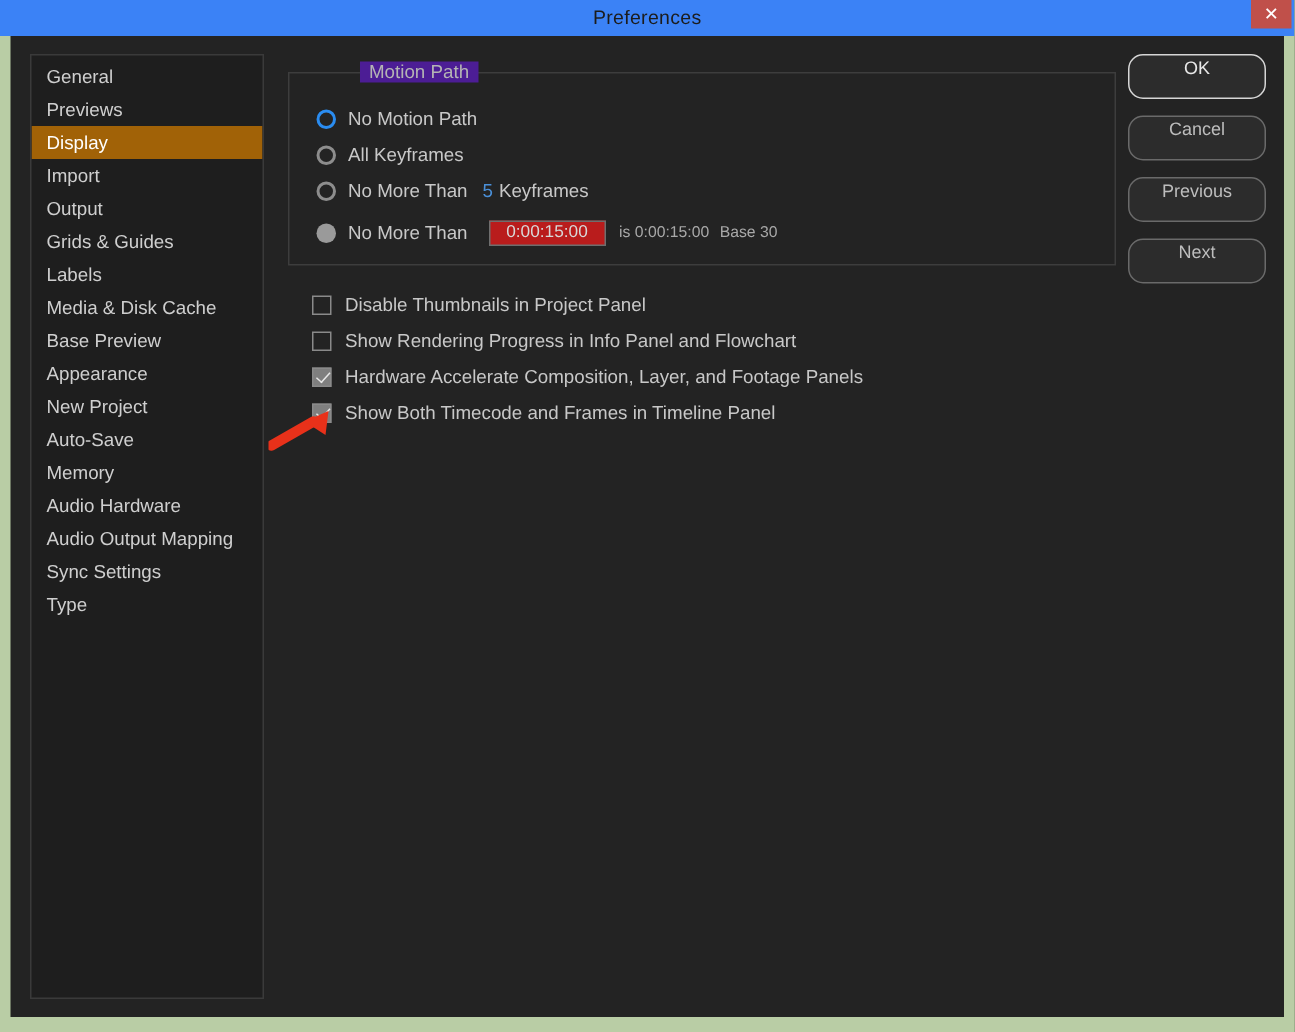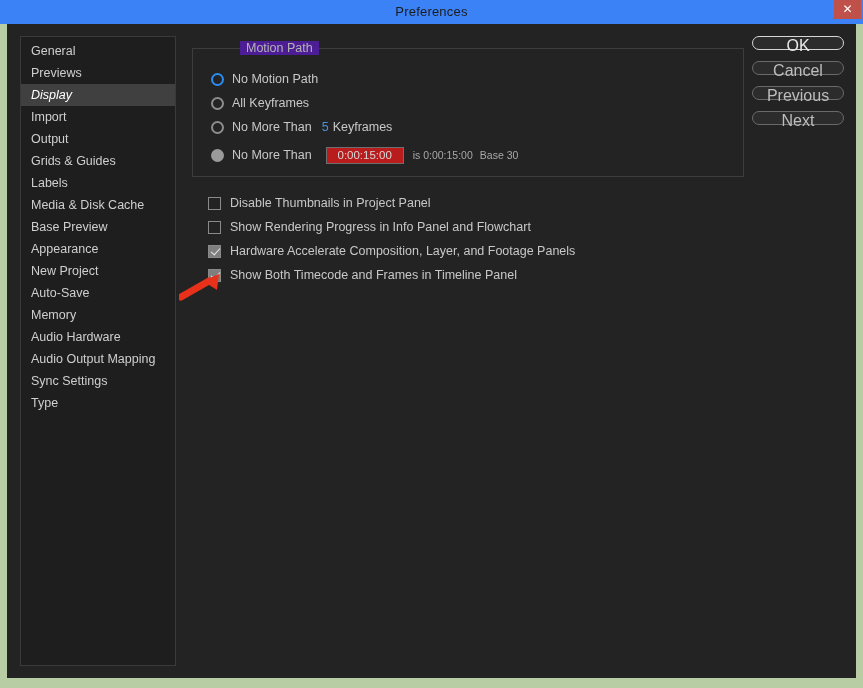--- a/index.html
+++ b/index.html
@@ -84,23 +84,22 @@
     height: 22px;
     line-height: 22px;
     padding-left: 10px;
     font-size: 12.5px;
     color: #cfcfcf;
     cursor: pointer;
     white-space: nowrap;
   }
   .nav-item.first { margin-top: 3px; }
   .nav-item.selected {
-    background: #404040;
+    background: #a16207;
     color: #ffffff;
-    font-style: italic;
   }
 
   
   #main {
     position: absolute;
     left: 183px;
     top: 12px;
     width: 560px;
     height: 630px;
   }
@@ -236,27 +235,27 @@
 
   
   #button-column {
     position: absolute;
     left: 745px;
     top: 12px;
     width: 95px;
   }
   .dlg-button {
     width: 92px;
-    height: 14px;
+    height: 30px;
     margin-bottom: 11px;
     border-radius: 10px;
     border: 1px solid #6a6a6a;
     background: #2c2c2c;
     color: #bdbdbd;
-    font-size: 16px;
+    font-size: 12px;
     line-height: 17px;
     text-align: center;
     box-sizing: border-box;
     cursor: pointer;
     font-family: "Liberation Sans", sans-serif;
   }
   .dlg-button.primary {
     border-color: #d6d6d6;
     color: #e8e8e8;
   }

